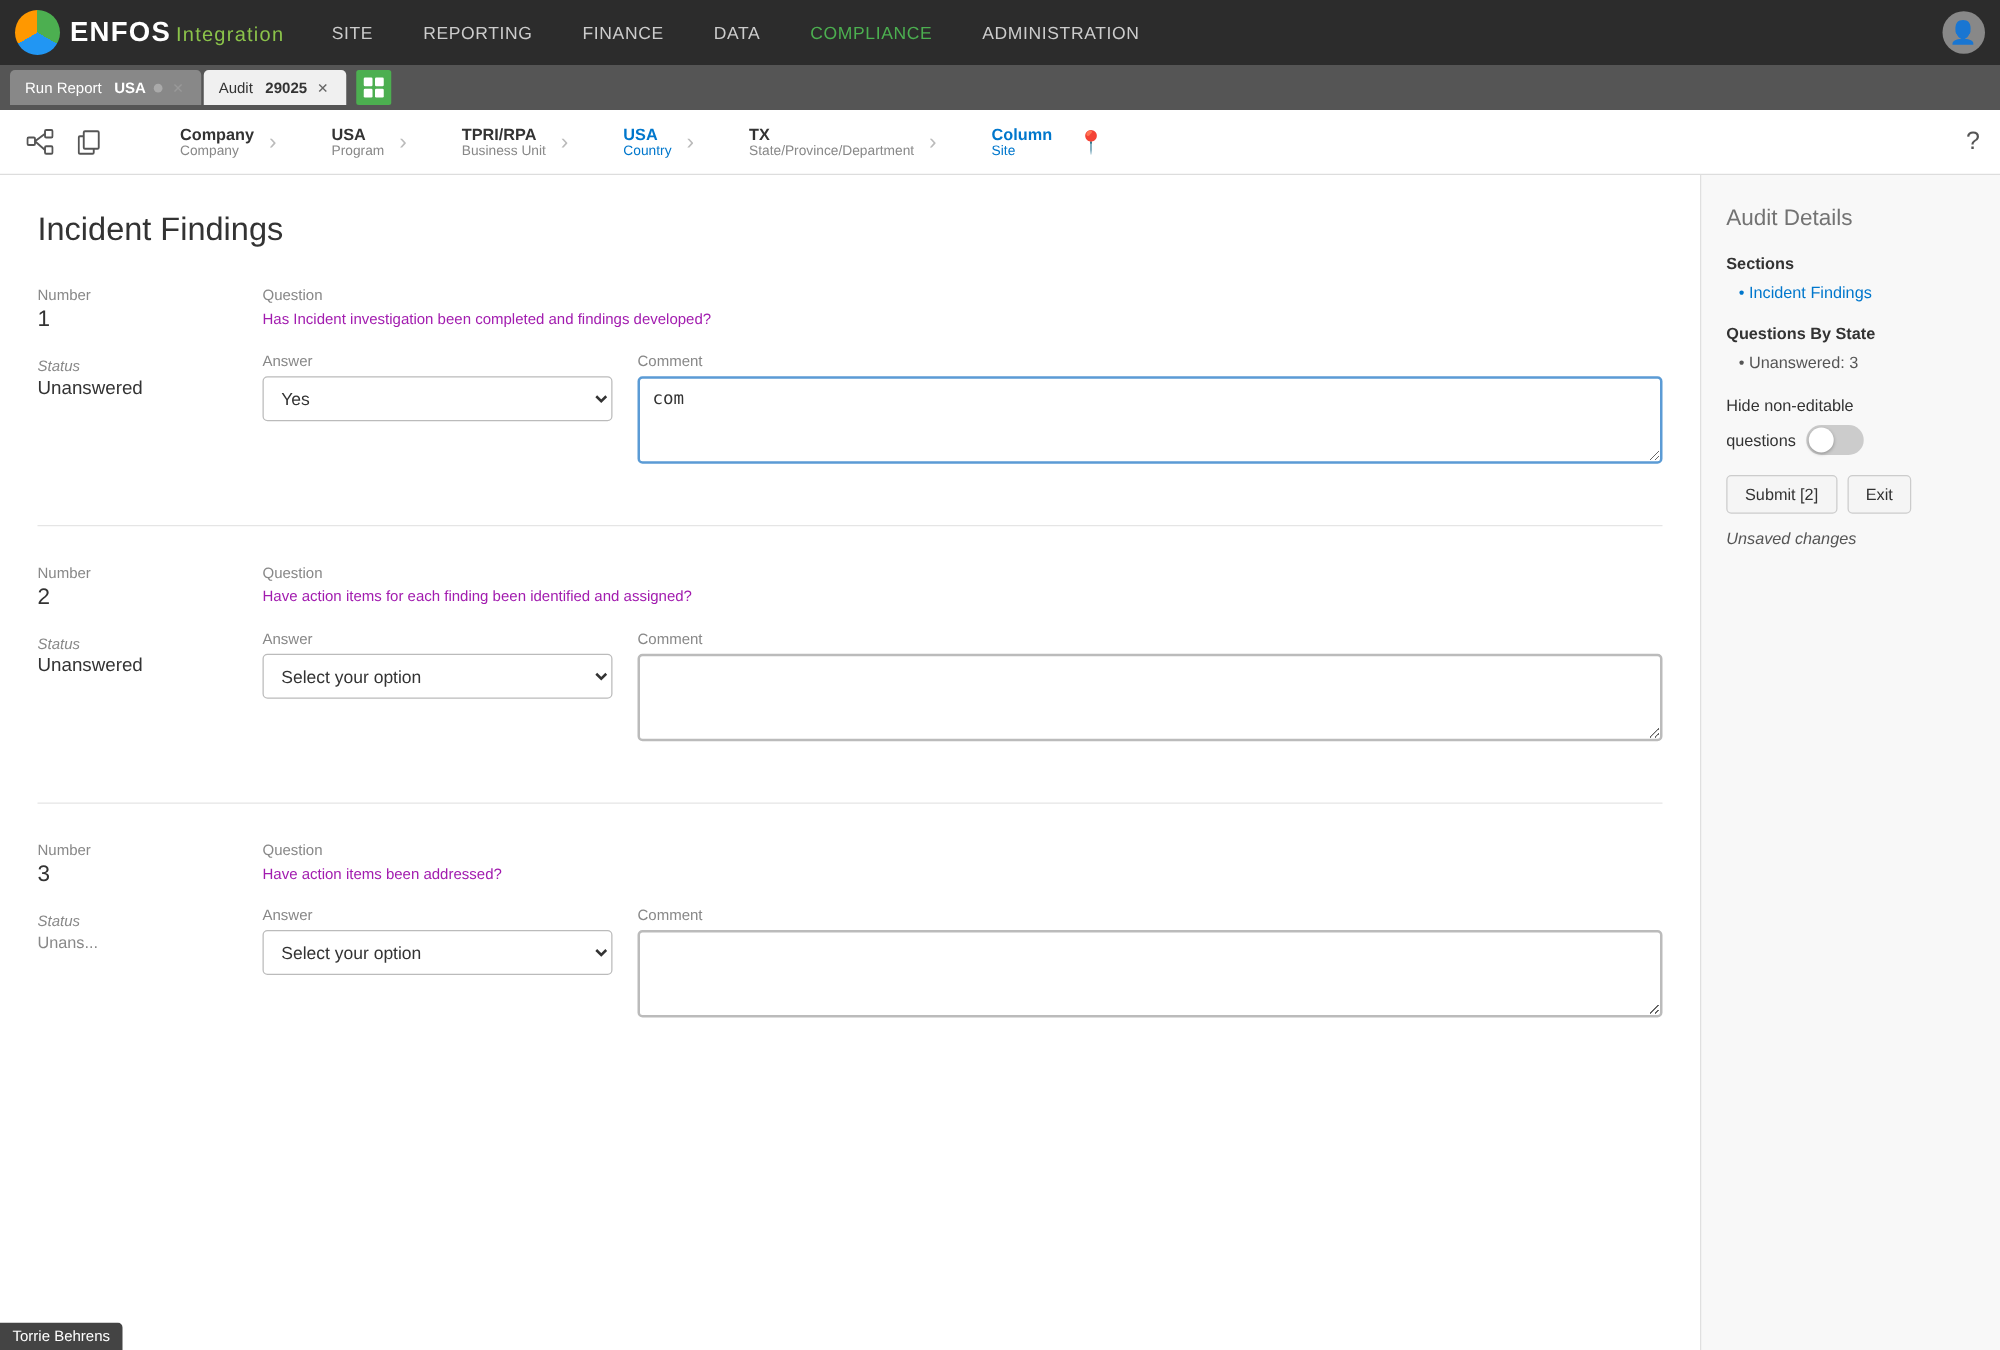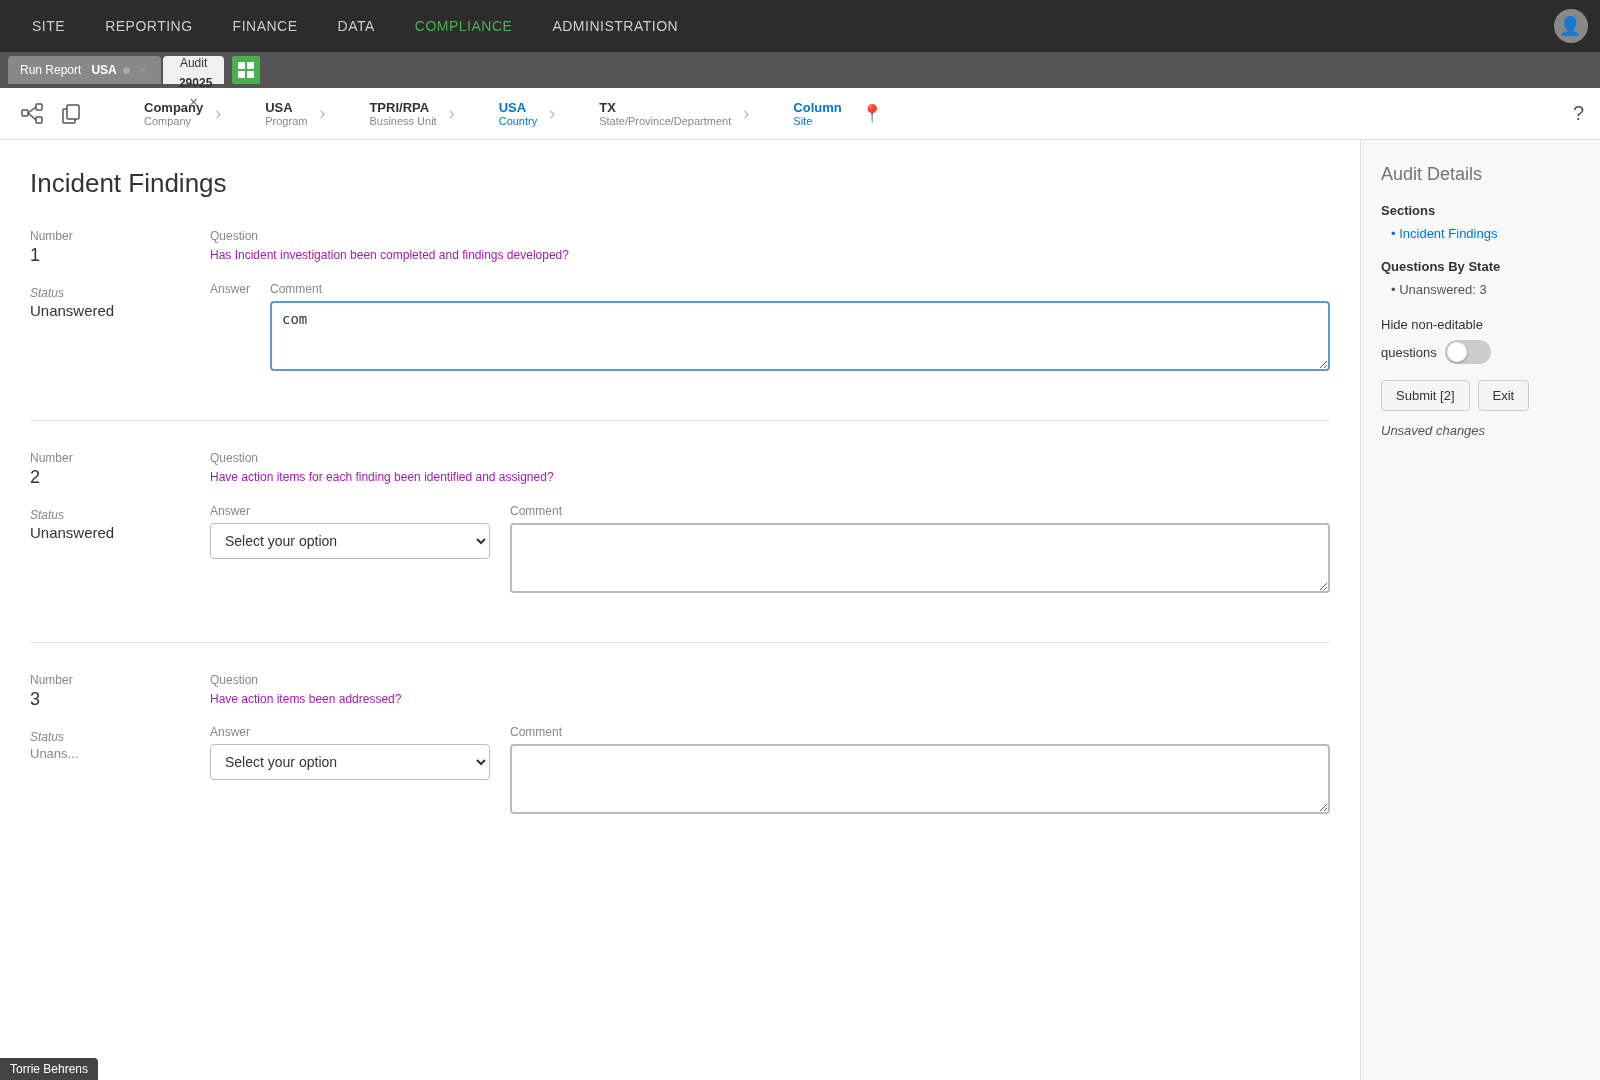--- a/index.html
+++ b/index.html
@@ -68,21 +68,21 @@
       background: #888;
       color: #fff;
       padding: 0 12px;
       height: 28px;
       border-radius: 4px 4px 0 0;
       font-size: 12px;
       gap: 6px;
       cursor: pointer;
       text-align: center;
     }
-    .tab.active { background: #f0f0f0; color: #333; flex-direction: column; }
+    .tab.active { background: #f0f0f0; color: #333; }
     .tab-close {
       font-size: 11px;
       color: #999;
       cursor: pointer;
       padding: 0 2px;
     }
     .tab.active .tab-close { color: #666; }
     .tab-dot { width: 7px; height: 7px; border-radius: 50%; background: #aaa; flex-shrink: 0; }
     .tab-icon-btn {
       margin-left: 6px;
@@ -317,20 +317,26 @@
       color: #fff;
       font-size: 12px;
       padding: 4px 10px;
       border-radius: 0 4px 0 0;
     }
   </style>
 </head>
 <body>
 
 <nav class="top-nav">
+  <div class="logo-area">
+    <div class="logo-circle"></div>
+    <span class="logo-text">
+      <span>ENFOS</span><span class="logo-integration">Integration</span>
+    </span>
+  </div>
   <div class="nav-items">
     <a class="nav-item">SITE</a>
     <a class="nav-item">REPORTING</a>
     <a class="nav-item">FINANCE</a>
     <a class="nav-item">DATA</a>
     <a class="nav-item active">COMPLIANCE</a>
     <a class="nav-item">ADMINISTRATION</a>
   </div>
   <div class="nav-user">👤</div>
 </nav>
@@ -417,20 +423,26 @@
         <div class="q-number">1</div>
         <div class="q-status-label">Status</div>
         <div class="q-status-val">Unanswered</div>
       </div>
       <div class="q-right">
         <div class="q-question-label">Question</div>
         <div class="q-question-text">Has Incident investigation been completed and findings developed?</div>
         <div class="q-answer-row">
           <div class="answer-group">
             <div class="answer-label">Answer</div>
+            <select class="answer-select">
+              <option>Select your option</option>
+              <option selected="">Yes</option>
+              <option>No</option>
+              <option>N/A</option>
+            </select>
           </div>
           <div class="comment-group">
             <div class="comment-label">Comment</div>
             <textarea class="comment-input" style="">com</textarea>
           </div>
         </div>
       </div>
     </div>
 
     <hr class="divider">

